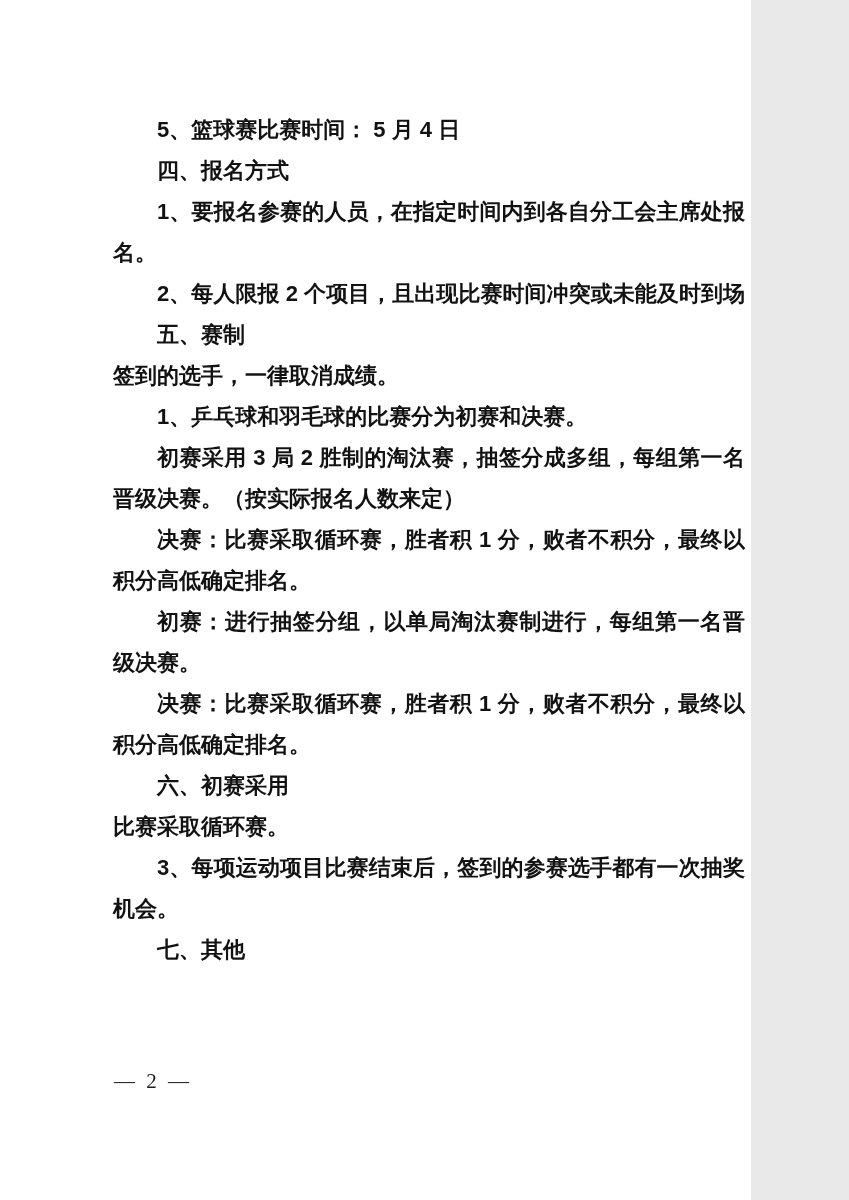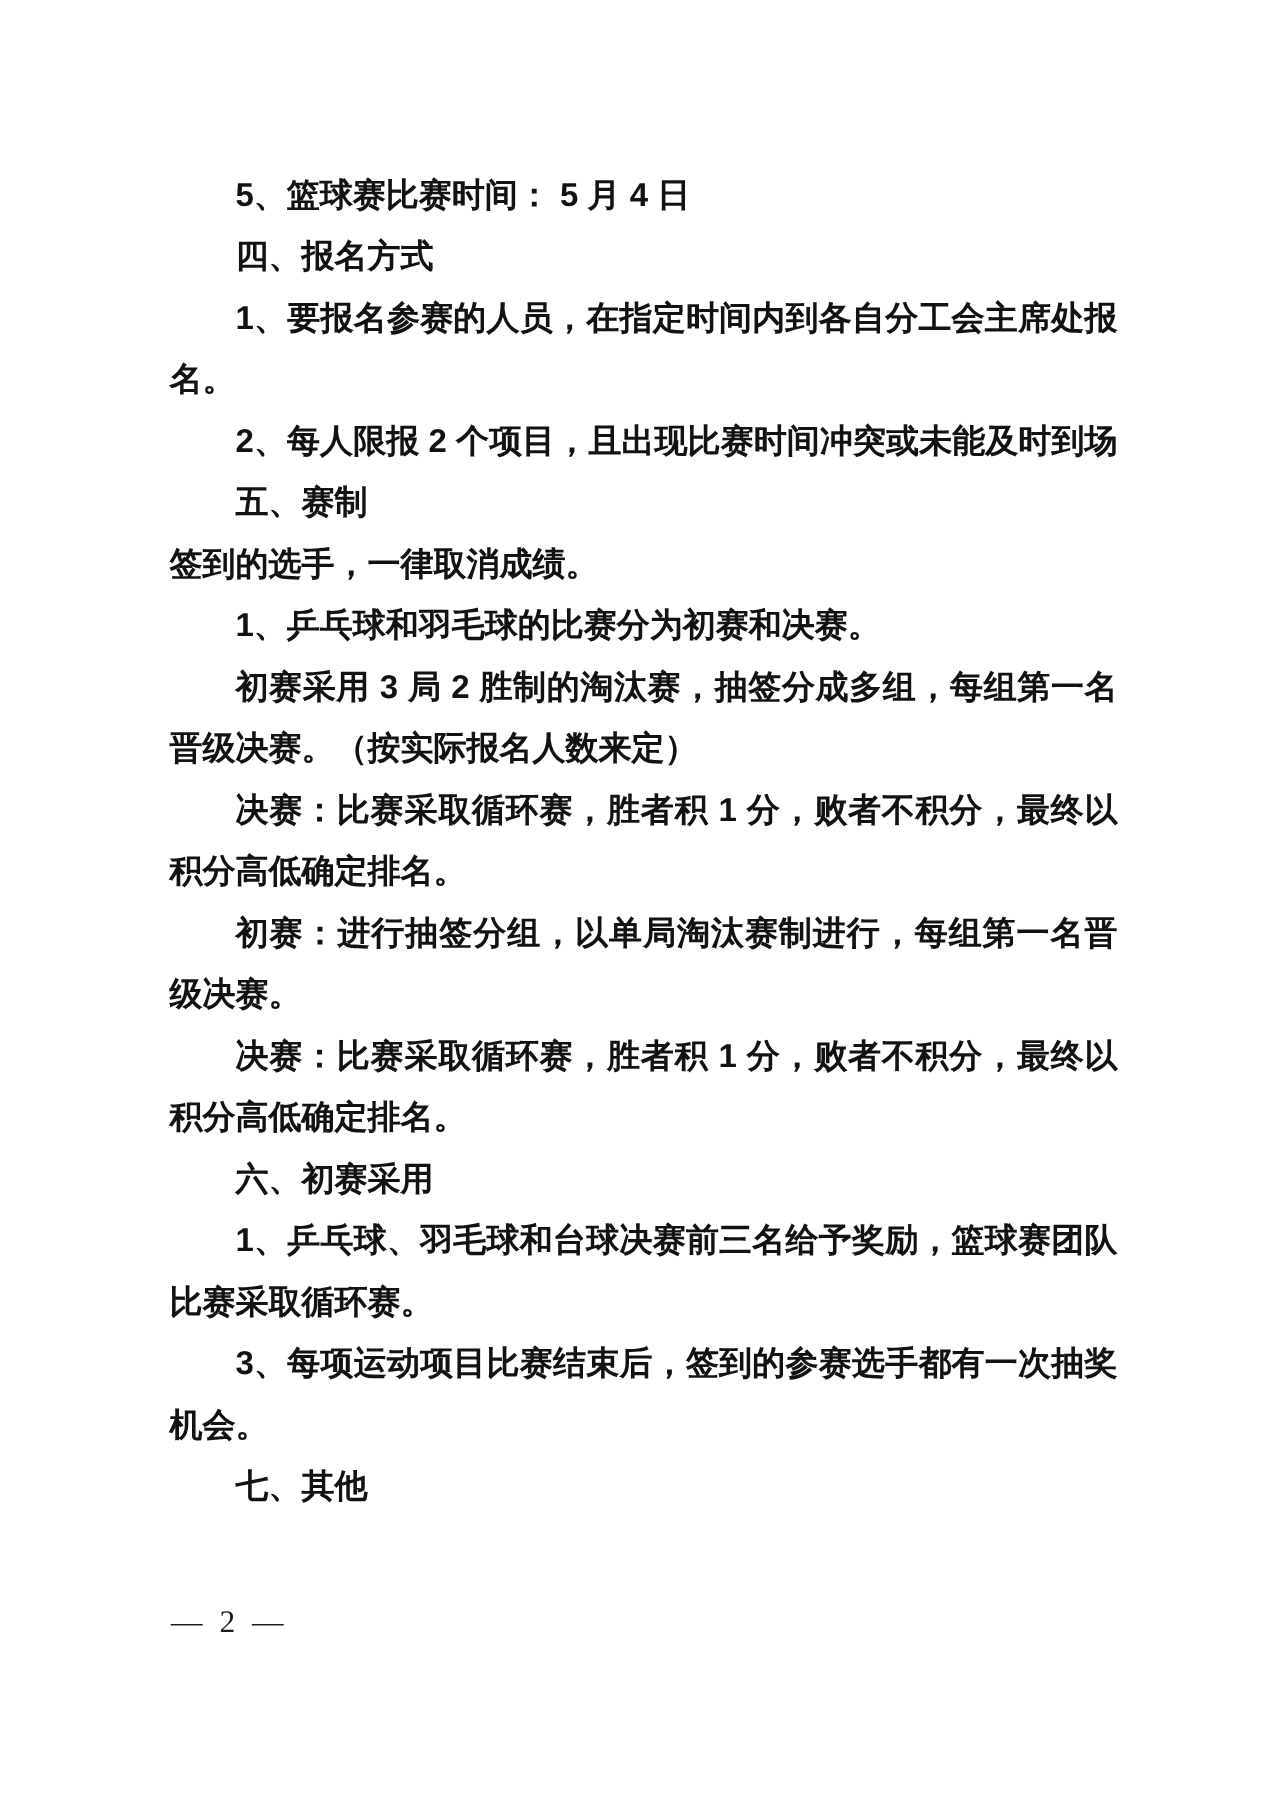--- a/index.html
+++ b/index.html
@@ -2,21 +2,21 @@
 <html><head>
 <meta charset="utf-8">
 <style>
   html, body {
     margin: 0;
     padding: 0;
     background: #e9e9e9;
   }
   .page {
     position: relative;
-    width: 849px;
+    width: 751px;
     height: 1200px;
     background: #ffffff;
     overflow: hidden;
     font-family: "Liberation Sans", sans-serif;
     color: #121212;
   }
   .body-text {
     position: absolute;
     left: 113px;
     top: 109px;
@@ -64,20 +64,19 @@
       <div class="line indent">1、乒乓球和羽毛球的比赛分为初赛和决赛。</div>
       <div class="line indent fill">初赛采用 3 局 2 胜制的淘汰赛，抽签分成多组，每组第一名</div>
       <div class="line">晋级决赛。（按实际报名人数来定）</div>
       <div class="line indent fill">决赛：比赛采取循环赛，胜者积 1 分，败者不积分，最终以</div>
       <div class="line">积分高低确定排名。</div>
       <div class="line indent fill">初赛：进行抽签分组，以单局淘汰赛制进行，每组第一名晋</div>
       <div class="line">级决赛。</div>
       <div class="line indent fill">决赛：比赛采取循环赛，胜者积 1 分，败者不积分，最终以</div>
       <div class="line">积分高低确定排名。</div>
       <div class="line indent">六、初赛采用</div>
-      <div class="line indent fill">1、乒乓球、羽毛球和台球决赛前三名给予奖励，篮球赛团队</div>
       <div class="line">比赛采取循环赛。</div>
       <div class="line indent fill">3、每项运动项目比赛结束后，签到的参赛选手都有一次抽奖</div>
       <div class="line">机会。</div>
       <div class="line indent">七、其他</div>
     </div>
   <div class="page-number">— 2 —</div>
 </div>
 
 </body></html>

